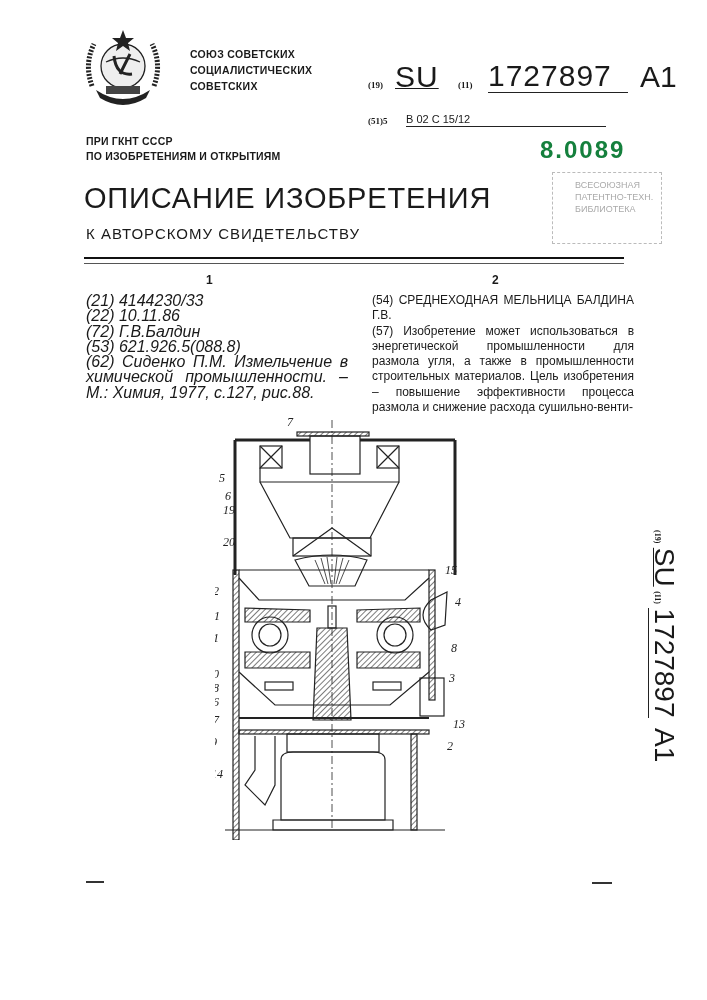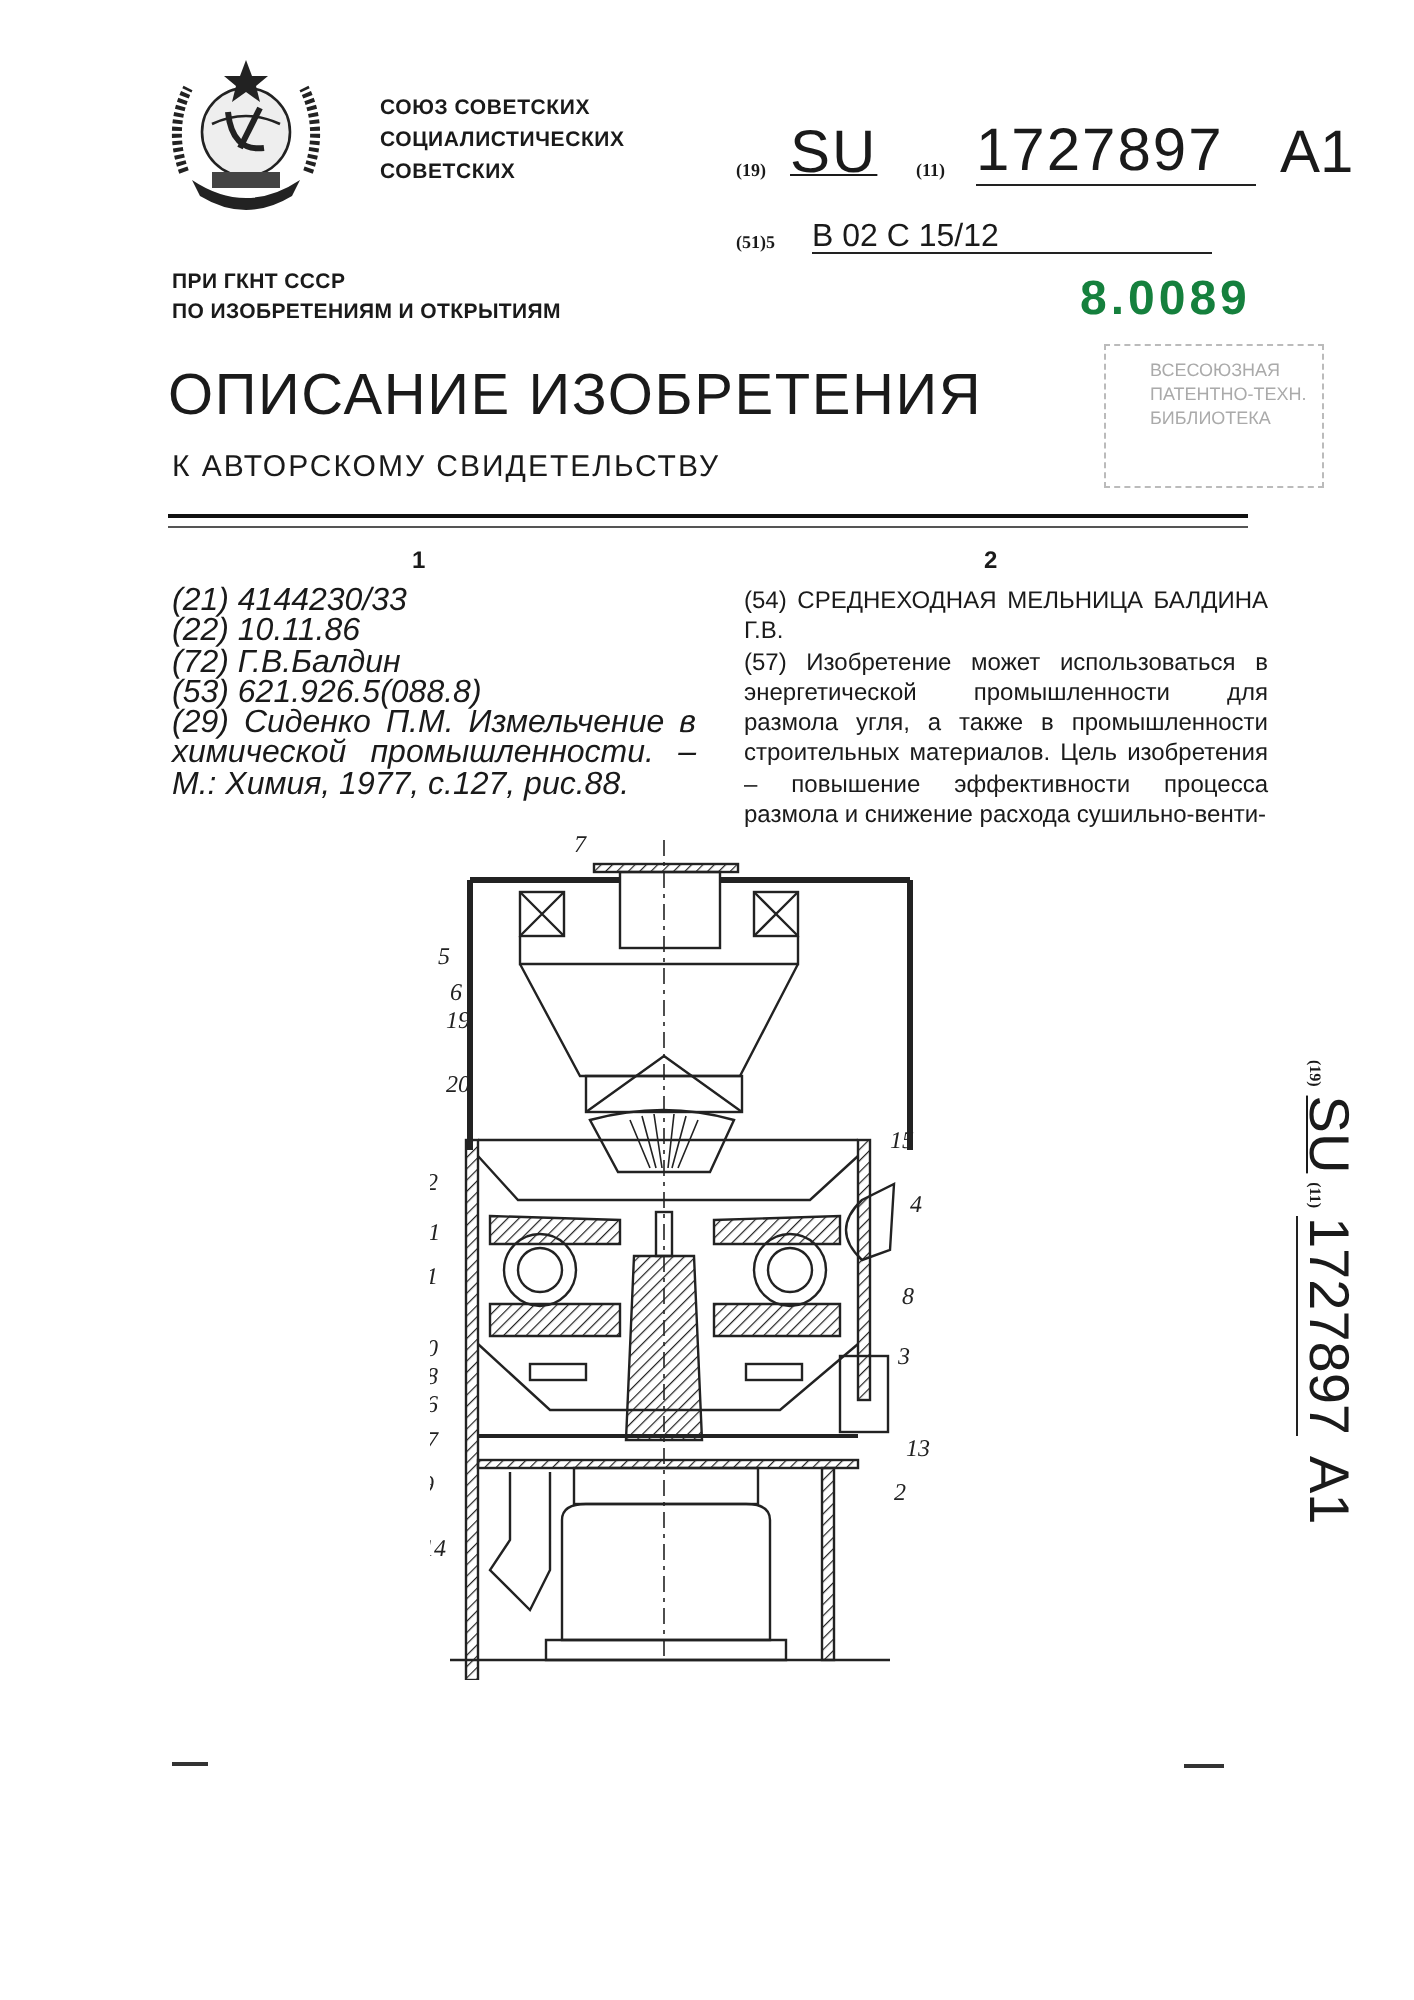--- a/index.html
+++ b/index.html
@@ -8,21 +8,21 @@
   .abs { position:absolute; }
   .emblem { left:82px; top:24px; width:80px; width:82px; height:86px; }
   .ussr { left:190px; top:46px; font-size:10.5px; line-height:16px; font-weight:bold; letter-spacing:0.3px; }
   .pub-line { left:368px; top:58px; width:300px; height:36px; }
   .pub-line .tag { font-family:"Liberation Serif", serif; font-size:9px; font-weight:bold; position:absolute; top:22px; }
   .pub-line .su { position:absolute; left:27px; top:2px; font-size:30px; text-decoration:underline; text-decoration-thickness:1px; letter-spacing:1px; }
   .pub-line .num { position:absolute; left:120px; top:2px; font-size:30px; letter-spacing:1px; border-bottom:1.5px solid #222; width:140px; line-height:32px; }
   .pub-line .kind { position:absolute; left:272px; top:2px; font-size:30px; }
   .ipc { left:368px; top:112px; width:240px; height:16px; }
   .ipc .tag { font-family:"Liberation Serif", serif; font-size:9px; font-weight:bold; position:absolute; left:0; top:4px; }
-  .ipc .val { position:absolute; left:38px; top:0; font-size:16px; border-bottom:1px solid #222; width:200px; line-height:14px; }
+  .ipc .val { position:absolute; left:38px; top:0; font-size:11px; border-bottom:1px solid #222; width:200px; line-height:14px; }
   .stampnum { left:540px; top:136px; font-size:24px; font-weight:bold; color:#15803d; letter-spacing:2px; }
   .rectstamp { left:552px; top:172px; width:110px; height:72px; border:1px dashed #bbb; font-size:9px; color:#aaa; line-height:12px; padding:6px 4px 0 22px; box-sizing:border-box; }
   .committee { left:86px; top:134px; font-size:10.5px; line-height:15px; font-weight:bold; letter-spacing:0.2px; }
   .title { left:84px; top:182px; font-size:29px; letter-spacing:0.8px; }
   .subtitle { left:86px; top:225px; font-size:15px; letter-spacing:1px; }
   .rule1 { left:84px; top:257px; width:540px; height:2px; background:#111; }
   .rule2 { left:84px; top:263px; width:540px; height:1px; background:#555; }
   .colnum { font-size:12px; font-weight:bold; }
   .col1 { left:86px; top:293px; width:262px; font-size:16px; line-height:15.3px;font-style:italic; }
   .col2 { left:372px; top:293px; width:262px; font-size:12px; line-height:15.3px; text-align:justify; }
@@ -86,21 +86,21 @@
 <div class="abs rule2"></div>
 
 <div class="abs colnum" style="left:206px; top:273px;">1</div>
 <div class="abs colnum" style="left:492px; top:273px;">2</div>
 
 <div class="abs col1">
   <div class="bib">(21) 4144230/33</div>
   <div class="bib">(22) 10.11.86</div>
   <div class="bib">(72) Г.В.Балдин</div>
   <div class="bib">(53) 621.926.5(088.8)</div>
-  <div style="text-align:justify">(29) Сиденко П.М. Измельчение в химической промышленности. – М.: Химия, 1977, с.127, рис.88.</div>
+  <div style="text-align:justify">(62) Сиденко П.М. Измельчение в химической промышленности. – М.: Химия, 1977, с.127, рис.88.</div>
 </div>
 
 <div class="abs col2">
   <div>(54) СРЕДНЕХОДНАЯ МЕЛЬНИЦА БАЛДИНА Г.В.</div>
   <div>(57) Изобретение может использоваться в энергетической промышленности для размола угля, а также в промышленности строительных материалов. Цель изобретения – повышение эффективности процесса размола и снижение расхода сушильно-венти-</div>
 </div>
 
 <svg class="abs drawing" viewBox="0 0 260 430" font-family="Liberation Serif, serif" font-style="italic" font-size="12">
   <defs>
     <pattern id="hatch" width="4" height="4" patternUnits="userSpaceOnUse" patternTransform="rotate(45)">

